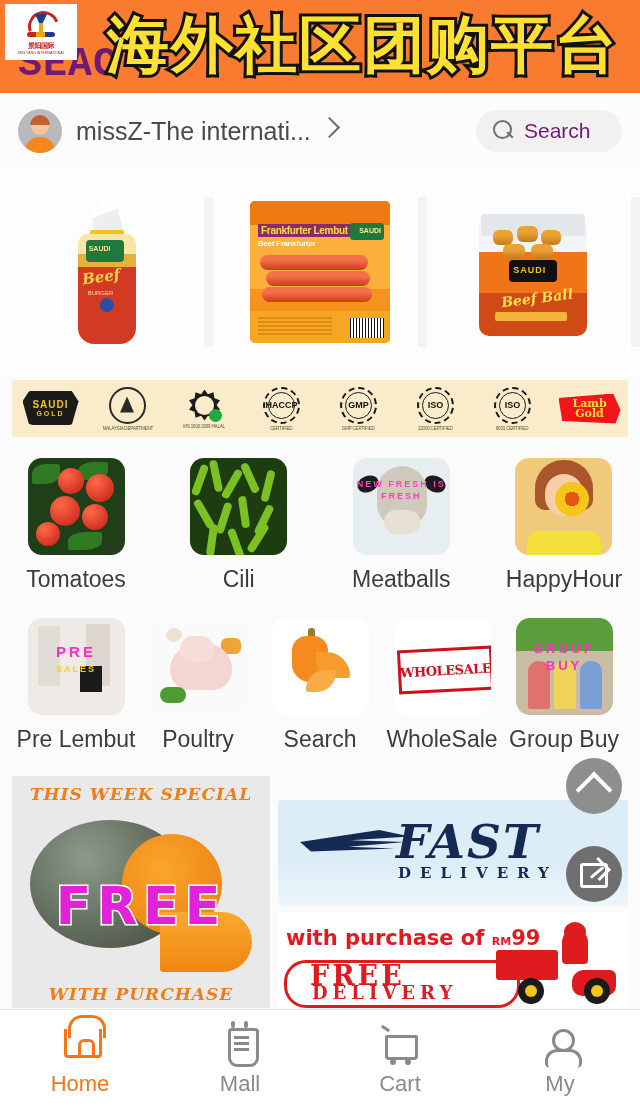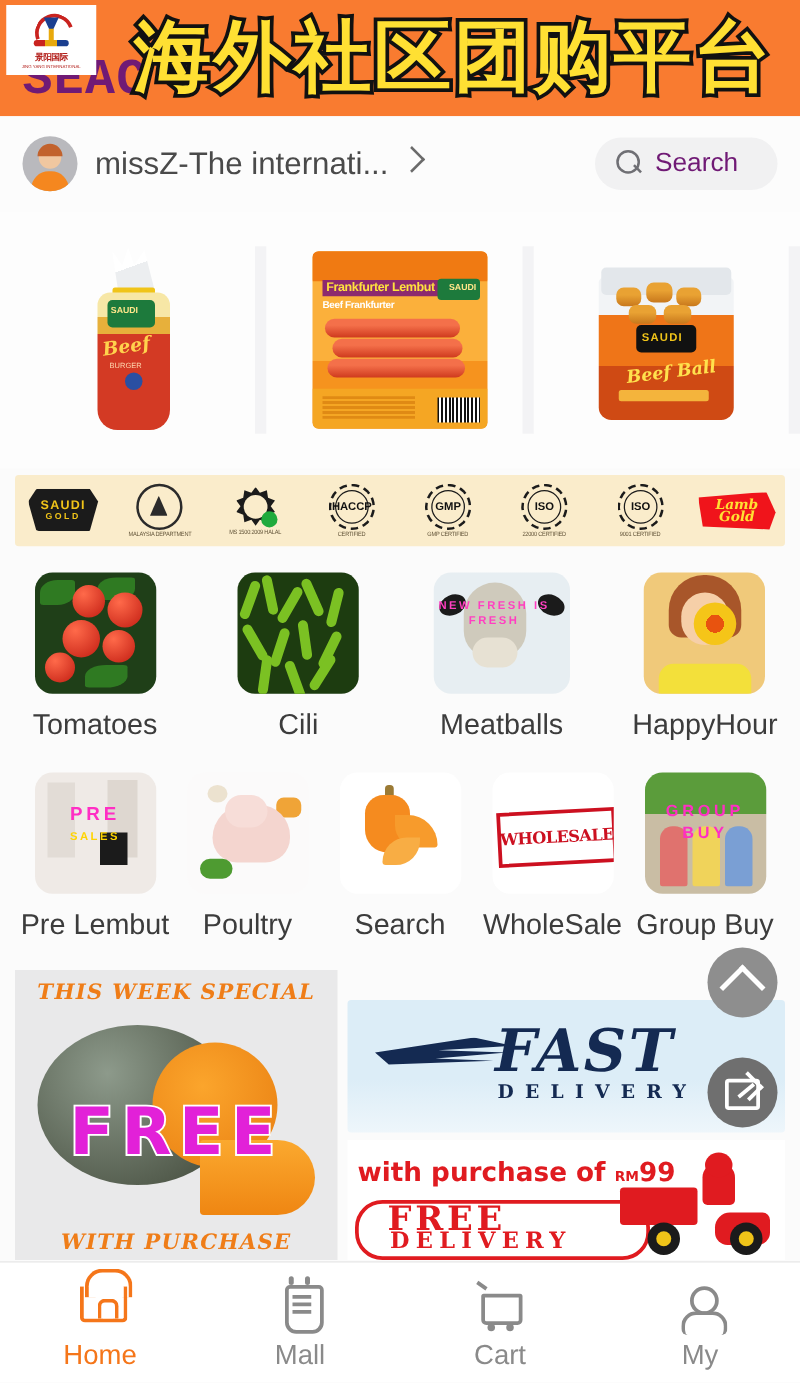--- a/index.html
+++ b/index.html
@@ -132,21 +132,21 @@
   .saudi{width:56px;height:34px;background:#1b1b1b;border-radius:8px 8px 10px 10px;display:flex;flex-direction:column;align-items:center;justify-content:center;clip-path:polygon(12% 0,88% 0,100% 30%,88% 100%,12% 100%,0 30%);}
   .saudi .l1{font-size:10px;font-weight:700;color:#f0c419;letter-spacing:1px;line-height:10px;}
   .saudi .l2{font-size:7px;font-weight:700;color:#f0c419;letter-spacing:2px;}
   .halal-a{width:33px;height:33px;border-radius:50%;background:#faeccb;border:2px solid #2b2b2b;position:relative;}
   .halal-a:after{content:"";position:absolute;left:9px;top:8px;width:14px;height:16px;background:#2b2b2b;clip-path:polygon(50% 0,100% 100%,0 100%);}
   .halal-b{width:33px;height:33px;position:relative;}
   .halal-b .star{position:absolute;left:1px;top:1px;width:31px;height:31px;background:#1b1b1b;clip-path:polygon(50% 0,61% 15%,79% 9%,82% 28%,100% 35%,89% 50%,100% 65%,82% 72%,79% 91%,61% 85%,50% 100%,39% 85%,21% 91%,18% 72%,0 65%,11% 50%,0 35%,18% 28%,21% 9%,39% 15%);}
   .halal-b .mid{position:absolute;left:7px;top:7px;width:19px;height:19px;border-radius:50%;background:#faeccb;}
   .halal-b .grn{position:absolute;right:-1px;bottom:0;width:13px;height:13px;border-radius:50%;background:#1faa3c;}
   .lamb{width:62px;height:30px;display:flex;align-items:center;justify-content:center;background:#f0141b;border-radius:4px;clip-path:polygon(0 15%,88% 0,100% 55%,92% 100%,6% 92%);}
-  .lamb-t{font-size:11px;font-weight:700;color:#ffe133;font-style:italic;font-family:"DejaVu Serif",serif;line-height:10px;text-align:center;}
+  .lamb-t{font-size:11px;font-weight:700;color:#ffe133;font-family:"DejaVu Serif",serif;line-height:10px;text-align:center;}
 
   
   .catrow{position:absolute;left:24px;width:592px;display:flex;justify-content:space-between;}
   .catrow.r1{top:458px;}
   .catrow.r2{top:618px;}
   .cat{width:104px;display:flex;flex-direction:column;align-items:center;}
   .cat-img{width:97px;height:97px;border-radius:14px;overflow:hidden;position:relative;background:#f6f6f6;}
   .cat-lbl{margin-top:11px;font-size:23px;color:#3c3c3c;white-space:nowrap;}
 
   
@@ -158,21 +158,21 @@
   .img-banana .bun3{position:absolute;left:44px;top:32px;width:13px;height:42px;border-radius:10px;background:#d3e24d;transform:rotate(5deg);}
   .img-banana .shirt{position:absolute;left:0;bottom:0;width:97px;height:26px;background:#5c7384;}
 
   .img-tom{background:#1f3f18;}
   .img-tom .t{position:absolute;border-radius:50%;background:radial-gradient(circle at 34% 28%,#ff6a4a,#c21d12);}
   .img-tom .leaf{position:absolute;background:#2f7a22;border-radius:50% 10% 50% 10%;}
 
   .img-cili{background:#1d3c10;}
   .img-cili .c{position:absolute;width:8px;height:32px;border-radius:5px;background:#7bc123;}
 
-  .img-cow{background:linear-gradient(180deg,#e7eef2 0 100%);padding-left:12px;}
+  .img-cow{background:linear-gradient(180deg,#e7eef2 0 100%);}
   .img-cow .ear-l{position:absolute;left:4px;top:18px;width:22px;height:16px;border-radius:50%;background:#1b1b1b;transform:rotate(-22deg);}
   .img-cow .ear-r{position:absolute;right:4px;top:18px;width:22px;height:16px;border-radius:50%;background:#1b1b1b;transform:rotate(22deg);}
   .img-cow .face{position:absolute;left:24px;top:8px;width:50px;height:60px;border-radius:26px 26px 22px 22px;background:#cfcabc;}
   .img-cow .snout{position:absolute;left:31px;top:52px;width:36px;height:24px;border-radius:16px;background:#e7e1d3;}
   .img-cow .ov{position:absolute;left:0;top:20px;width:97px;text-align:center;font-size:9px;font-weight:700;color:#ff3fc1;line-height:12px;letter-spacing:2px;}
 
   .img-happy{background:linear-gradient(180deg,#f0c97a 0 100%);}
   .img-happy .hair{position:absolute;left:20px;top:2px;width:58px;height:50px;border-radius:28px 28px 10px 10px;background:#a8562a;}
   .img-happy .face{position:absolute;left:30px;top:16px;width:38px;height:42px;border-radius:20px;background:#f6cfa8;}
   .img-happy .sun{position:absolute;left:40px;top:24px;width:34px;height:34px;border-radius:50%;background:radial-gradient(circle,#e8530f 0 30%,#f5c518 30% 100%);}

